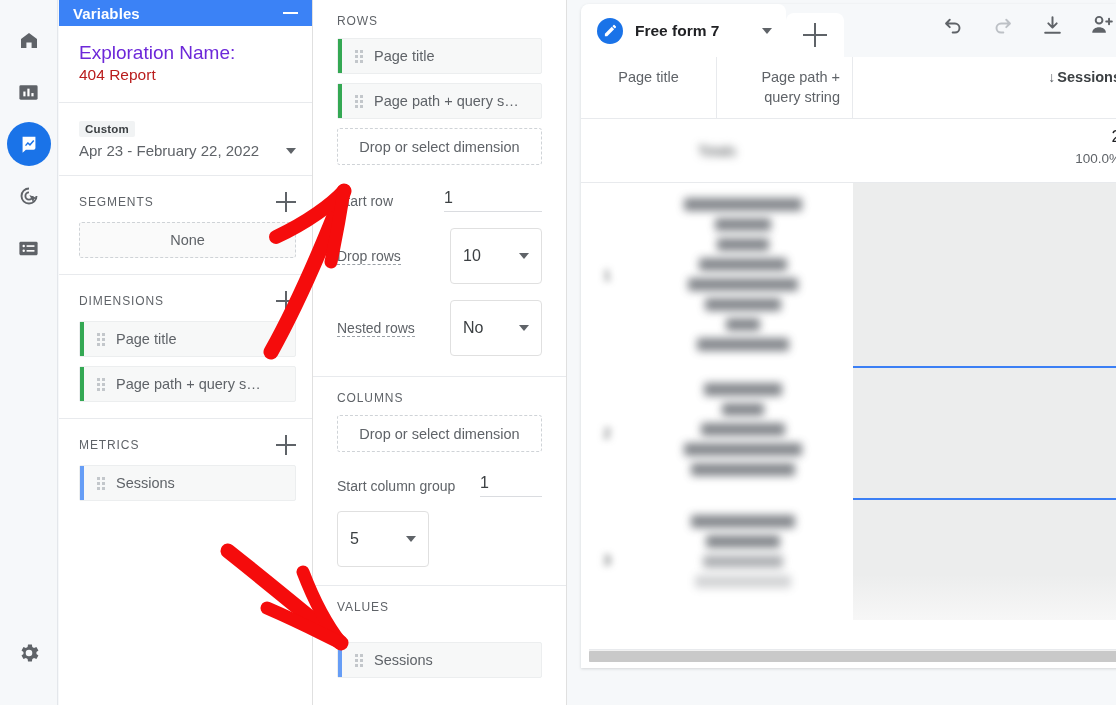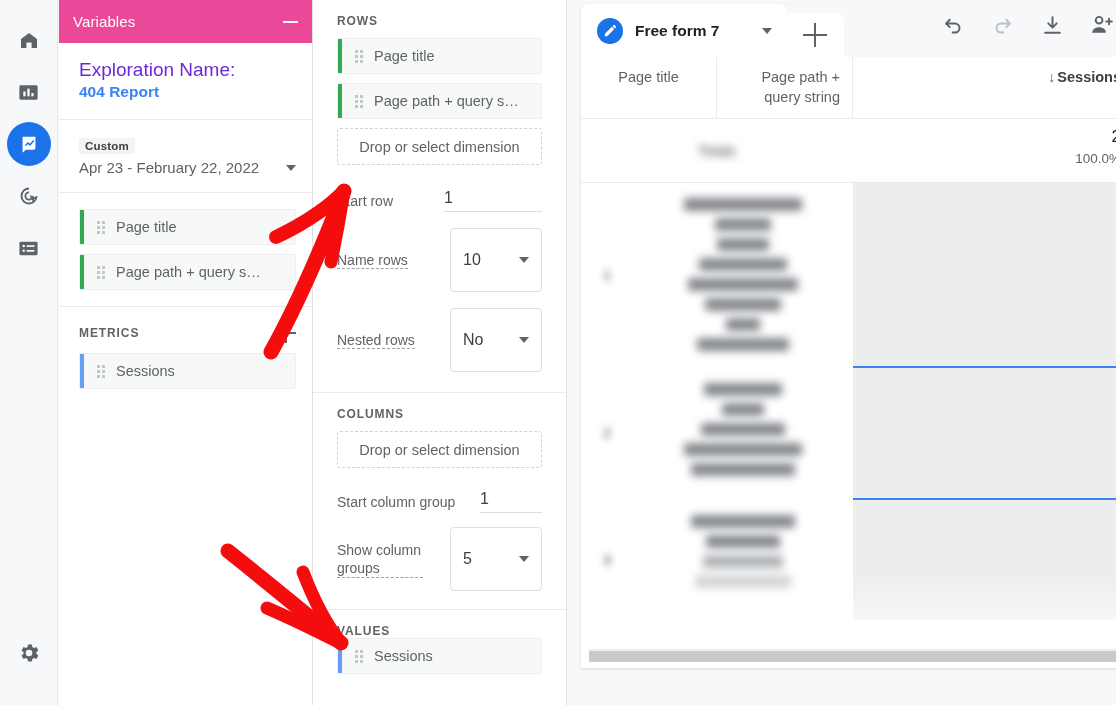--- a/index.html
+++ b/index.html
@@ -30,51 +30,51 @@
   
   #variables {
     position: absolute; left: 59px; top: 0; width: 254px; height: 705px;
     background: #ffffff; border-right: 1px solid #e0e0e0;
   }
   #tabsettings {
     position: absolute; left: 313px; top: 0; width: 254px; height: 705px;
     background: #ffffff; border-right: 1px solid #e0e0e0;
   }
   .panel-head {
-    height: 43px; background: #ec4899; color: #ffffff;
+    height: 26px; background: #3b82f6; color: #ffffff;
     display: flex; align-items: center; padding: 0 14px;
-    font-size: 15px; font-weight: normal; letter-spacing: .1px;
+    font-size: 15px; font-weight: bold; letter-spacing: .1px;
     position: relative;
   }
   .panel-head .collapse {
     position: absolute; right: 14px; top: 50%; margin-top: -1px;
     width: 15px; height: 2px; background: #ffffff; cursor: pointer;
   }
   .sect { padding: 16px 16px 16px 20px; border-bottom: 1px solid #e8eaed; }
   .sect.nb { border-bottom: none; }
   .lbl-muted { color: #6d28d9; font-size: 19px; line-height: 21px; }
-  .val-strong { color: #3b82f6; font-size: 15.5px; line-height: 23px; font-weight: bold; }
+  .val-strong { color: #b91c1c; font-size: 15.5px; line-height: 23px; }
   .chip-custom {
     display: inline-block; background: #f1f3f4; color: #3c4043;
     font-size: 11.5px; padding: 2px 6px; border-radius: 2px;
     font-weight: bold; letter-spacing: .2px;
   }
   .daterow { display: flex; align-items: center; justify-content: space-between; margin-top: 5px; }
   .daterow .dtext { color: #5f6368; font-size: 15px; }
   .caret {
     width: 0; height: 0; border-left: 5px solid transparent;
     border-right: 5px solid transparent; border-top: 6px solid #5f6368;
     cursor: pointer;
   }
   .sect-head {
     display: flex; align-items: center; justify-content: space-between;
     margin-bottom: 10px;
   }
   .sect-title {
-    font-size: 12px; font-weight: bold; color: #5f6368;
+    font-size: 12px; font-weight: normal; color: #5f6368;
     letter-spacing: .9px;
   }
   .plus { position: relative; width: 20px; height: 20px; cursor: pointer; }
   .plus:before, .plus:after {
     content:""; position: absolute; background: #5f6368;
   }
   .plus:before { left: 0; top: 9px; width: 20px; height: 1.6px; }
   .plus:after { top: 0; left: 9px; height: 20px; width: 1.6px; }
 
   .none-box {
@@ -107,21 +107,21 @@
   
   .ts-row { display: flex; align-items: center; margin-bottom: 12px; }
   .ts-label { color: #5f6368; font-size: 14px; flex: 1; line-height: 18px; }
   .ts-label.dashed { border-bottom: 1px dashed #9aa0a6; display: inline; }
   .ts-labelwrap { flex: 1; padding-right: 8px; }
   .ts-underline {
     width: 98px; border-bottom: 1px solid #dadce0;
     padding-bottom: 4px; color: #3c4043; font-size: 16px;
   }
   .ts-select {
-    width: 92px; height: 64px; border: 1px solid #e0e0e0; border-radius: 4px;
+    width: 92px; height: 56px; border: 1px solid #e0e0e0; border-radius: 4px;
     display: flex; align-items: center; justify-content: space-between;
     padding: 0 12px; color: #3c4043; font-size: 16px; cursor: pointer;
   }
 
   
   #canvas {
     position: absolute; left: 581px; top: 4px; width: 540px; height: 664px;
     background: #ffffff; border-radius: 8px 8px 0 0;
     box-shadow: 0 1px 3px rgba(60,64,67,.18);
     overflow: hidden;
@@ -270,22 +270,33 @@
     </div>
 
     <div class="sect">
       <span class="chip-custom">Custom</span>
       <div class="daterow">
         <span class="dtext">Apr 23 - February 22, 2022</span>
         <span class="caret"></span>
       </div>
     </div>
 
-
     <div class="sect">
+      <div class="sect-head">
+        <span class="sect-title">SEGMENTS</span>
+        <span class="plus"></span>
+      </div>
+      <div class="none-box">None</div>
+    </div>
+
+    <div class="sect">
+      <div class="sect-head">
+        <span class="sect-title">DIMENSIONS</span>
+        <span class="plus"></span>
+      </div>
       <div class="chip">
         <span class="accent" style="background:#34a853"></span>
         <span class="grip"></span>
         <span class="ctext">Page title</span>
       </div>
       <div class="chip">
         <span class="accent" style="background:#34a853"></span>
         <span class="grip"></span>
         <span class="ctext">Page path + query s…</span>
       </div>
@@ -321,21 +332,21 @@
       </div>
 
       <div class="drop-box" style="margin-top:9px">Drop or select dimension</div>
 
       <div class="ts-row" style="margin-top:24px">
         <div class="ts-labelwrap"><span class="ts-label">Start row</span></div>
         <div class="ts-underline">1</div>
       </div>
 
       <div class="ts-row" style="margin-top:16px">
-        <div class="ts-labelwrap"><span class="ts-label dashed">Name rows</span></div>
+        <div class="ts-labelwrap"><span class="ts-label dashed">Drop rows</span></div>
         <div class="ts-select">
           <span>10</span>
           <span class="caret"></span>
         </div>
       </div>
 
       <div class="ts-row" style="margin-top:16px;margin-bottom:4px">
         <div class="ts-labelwrap"><span class="ts-label dashed">Nested rows</span></div>
         <div class="ts-select">
           <span>No</span>
@@ -347,30 +358,29 @@
     <div class="sect" style="padding:14px 24px 16px 24px;">
       <div class="sect-title" style="margin-bottom:10px">COLUMNS</div>
       <div class="drop-box">Drop or select dimension</div>
 
       <div class="ts-row" style="margin-top:22px">
         <div class="ts-labelwrap"><span class="ts-label">Start column group</span></div>
         <div class="ts-underline" style="width:62px">1</div>
       </div>
 
       <div class="ts-row" style="margin-top:14px;margin-bottom:2px">
-        <div class="ts-labelwrap"><span class="ts-label dashed" style="max-width:86px;display:inline-block">Show column groups</span></div>
         <div class="ts-select">
           <span>5</span>
           <span class="caret"></span>
         </div>
       </div>
     </div>
 
     <div class="sect nb" style="padding:14px 24px 16px 24px;">
-      <div class="sect-title" style="margin-bottom:0">VALUES</div>
+      <div class="sect-title" style="margin-bottom:28px">VALUES</div>
       <div class="chip">
         <span class="accent" style="background:#669df6"></span>
         <span class="grip"></span>
         <span class="ctext">Sessions</span>
       </div>
     </div>
   </div>
 
   <div id="canvas">
 

